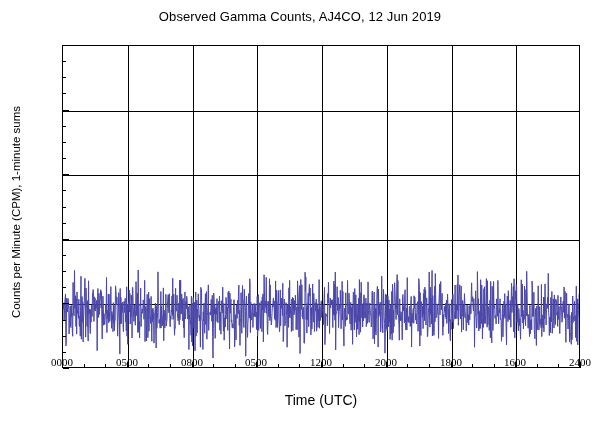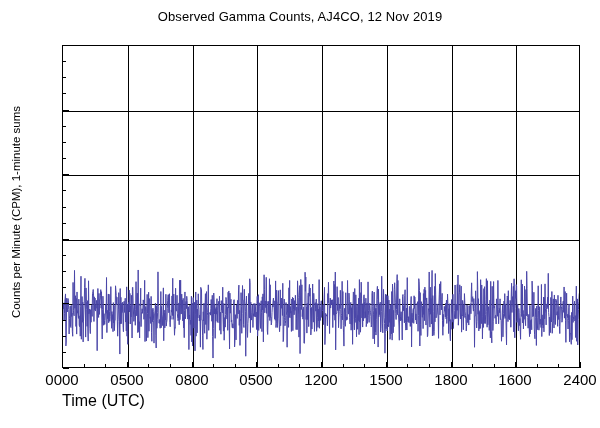--- a/index.html
+++ b/index.html
@@ -52,33 +52,34 @@
     display: block;
   }
   #ytick-layer, #xtick-layer {
     position: absolute;
     left: 0; top: 0;
     width: 600px; height: 428px;
     pointer-events: none;
   }
   .xtick-label {
     position: absolute;
-    top: 371px;
-    font-size: 15px;
-    font-family: Liberation Sans, sans-serif;
+    top: 356px;
+    font-size: 11px;
+    font-family: Liberation Serif, serif;
     color: #000000;
     white-space: nowrap;
     transform: translateX(-50%);
   }
   #xaxis-label {
     position: absolute;
     left: 62px;
     top: 392px;
     width: 518px;
-    font-size: 16px;
+    text-align: center;
+    font-size: 14px;
     font-family: "Liberation Sans", sans-serif;
     color: #000000;
     white-space: nowrap;
   }
   #yaxis-label {
     position: absolute;
     left: 0px;
     top: 206px;
     width: 300px;
     text-align: center;
@@ -88,21 +89,21 @@
     white-space: nowrap;
     transform: translate(-134px, 0) rotate(-90deg);
     transform-origin: center center;
   }
 </style>
 </head>
 <body>
 
 <div id="figure">
 
-  <div id="chart-title">Observed Gamma Counts, AJ4CO, 12 Nov 2019</div>
+  <div id="chart-title">Observed Gamma Counts, AJ4CO, 12 Jun 2019</div>
 
   <div id="plot-area">
     <svg id="plot-svg" viewBox="0 0 518 323" preserveAspectRatio="none" xmlns="http://www.w3.org/2000/svg">
       <g id="grid-lines">
           <line x1="65.5" y1="0" x2="65.5" y2="323" stroke="#000000" stroke-width="1" shape-rendering="crispEdges"></line>
           <line x1="130.5" y1="0" x2="130.5" y2="323" stroke="#000000" stroke-width="1" shape-rendering="crispEdges"></line>
           <line x1="194.5" y1="0" x2="194.5" y2="323" stroke="#000000" stroke-width="1" shape-rendering="crispEdges"></line>
           <line x1="259.5" y1="0" x2="259.5" y2="323" stroke="#000000" stroke-width="1" shape-rendering="crispEdges"></line>
           <line x1="324.5" y1="0" x2="324.5" y2="323" stroke="#000000" stroke-width="1" shape-rendering="crispEdges"></line>
           <line x1="389.5" y1="0" x2="389.5" y2="323" stroke="#000000" stroke-width="1" shape-rendering="crispEdges"></line>
@@ -146,21 +147,21 @@
       <div class="xtick-label" style="left: 62px;">0000</div>
       <div style="position: absolute; left: 127px; top: 362px; width: 1px; height: 6px; background: rgb(0, 0, 0);"></div>
       <div class="xtick-label" style="left: 127px;">0500</div>
       <div style="position: absolute; left: 192px; top: 362px; width: 1px; height: 6px; background: rgb(0, 0, 0);"></div>
       <div class="xtick-label" style="left: 192px;">0800</div>
       <div style="position: absolute; left: 256px; top: 362px; width: 1px; height: 6px; background: rgb(0, 0, 0);"></div>
       <div class="xtick-label" style="left: 256px;">0500</div>
       <div style="position: absolute; left: 321px; top: 362px; width: 1px; height: 6px; background: rgb(0, 0, 0);"></div>
       <div class="xtick-label" style="left: 321px;">1200</div>
       <div style="position: absolute; left: 386px; top: 362px; width: 1px; height: 6px; background: rgb(0, 0, 0);"></div>
-      <div class="xtick-label" style="left: 386px;">1500</div>
+      <div class="xtick-label" style="left: 386px;">2000</div>
       <div style="position: absolute; left: 451px; top: 362px; width: 1px; height: 6px; background: rgb(0, 0, 0);"></div>
       <div class="xtick-label" style="left: 451px;">1800</div>
       <div style="position: absolute; left: 515px; top: 362px; width: 1px; height: 6px; background: rgb(0, 0, 0);"></div>
       <div class="xtick-label" style="left: 515px;">1600</div>
       <div style="position: absolute; left: 580px; top: 362px; width: 1px; height: 6px; background: rgb(0, 0, 0);"></div>
       <div class="xtick-label" style="left: 580px; text-align: right;">2400</div>
       <div style="position: absolute; left: 84px; top: 364px; width: 1px; height: 4px; background: rgb(0, 0, 0);"></div>
       <div style="position: absolute; left: 105px; top: 364px; width: 1px; height: 4px; background: rgb(0, 0, 0);"></div>
       <div style="position: absolute; left: 148px; top: 364px; width: 1px; height: 4px; background: rgb(0, 0, 0);"></div>
       <div style="position: absolute; left: 170px; top: 364px; width: 1px; height: 4px; background: rgb(0, 0, 0);"></div>

